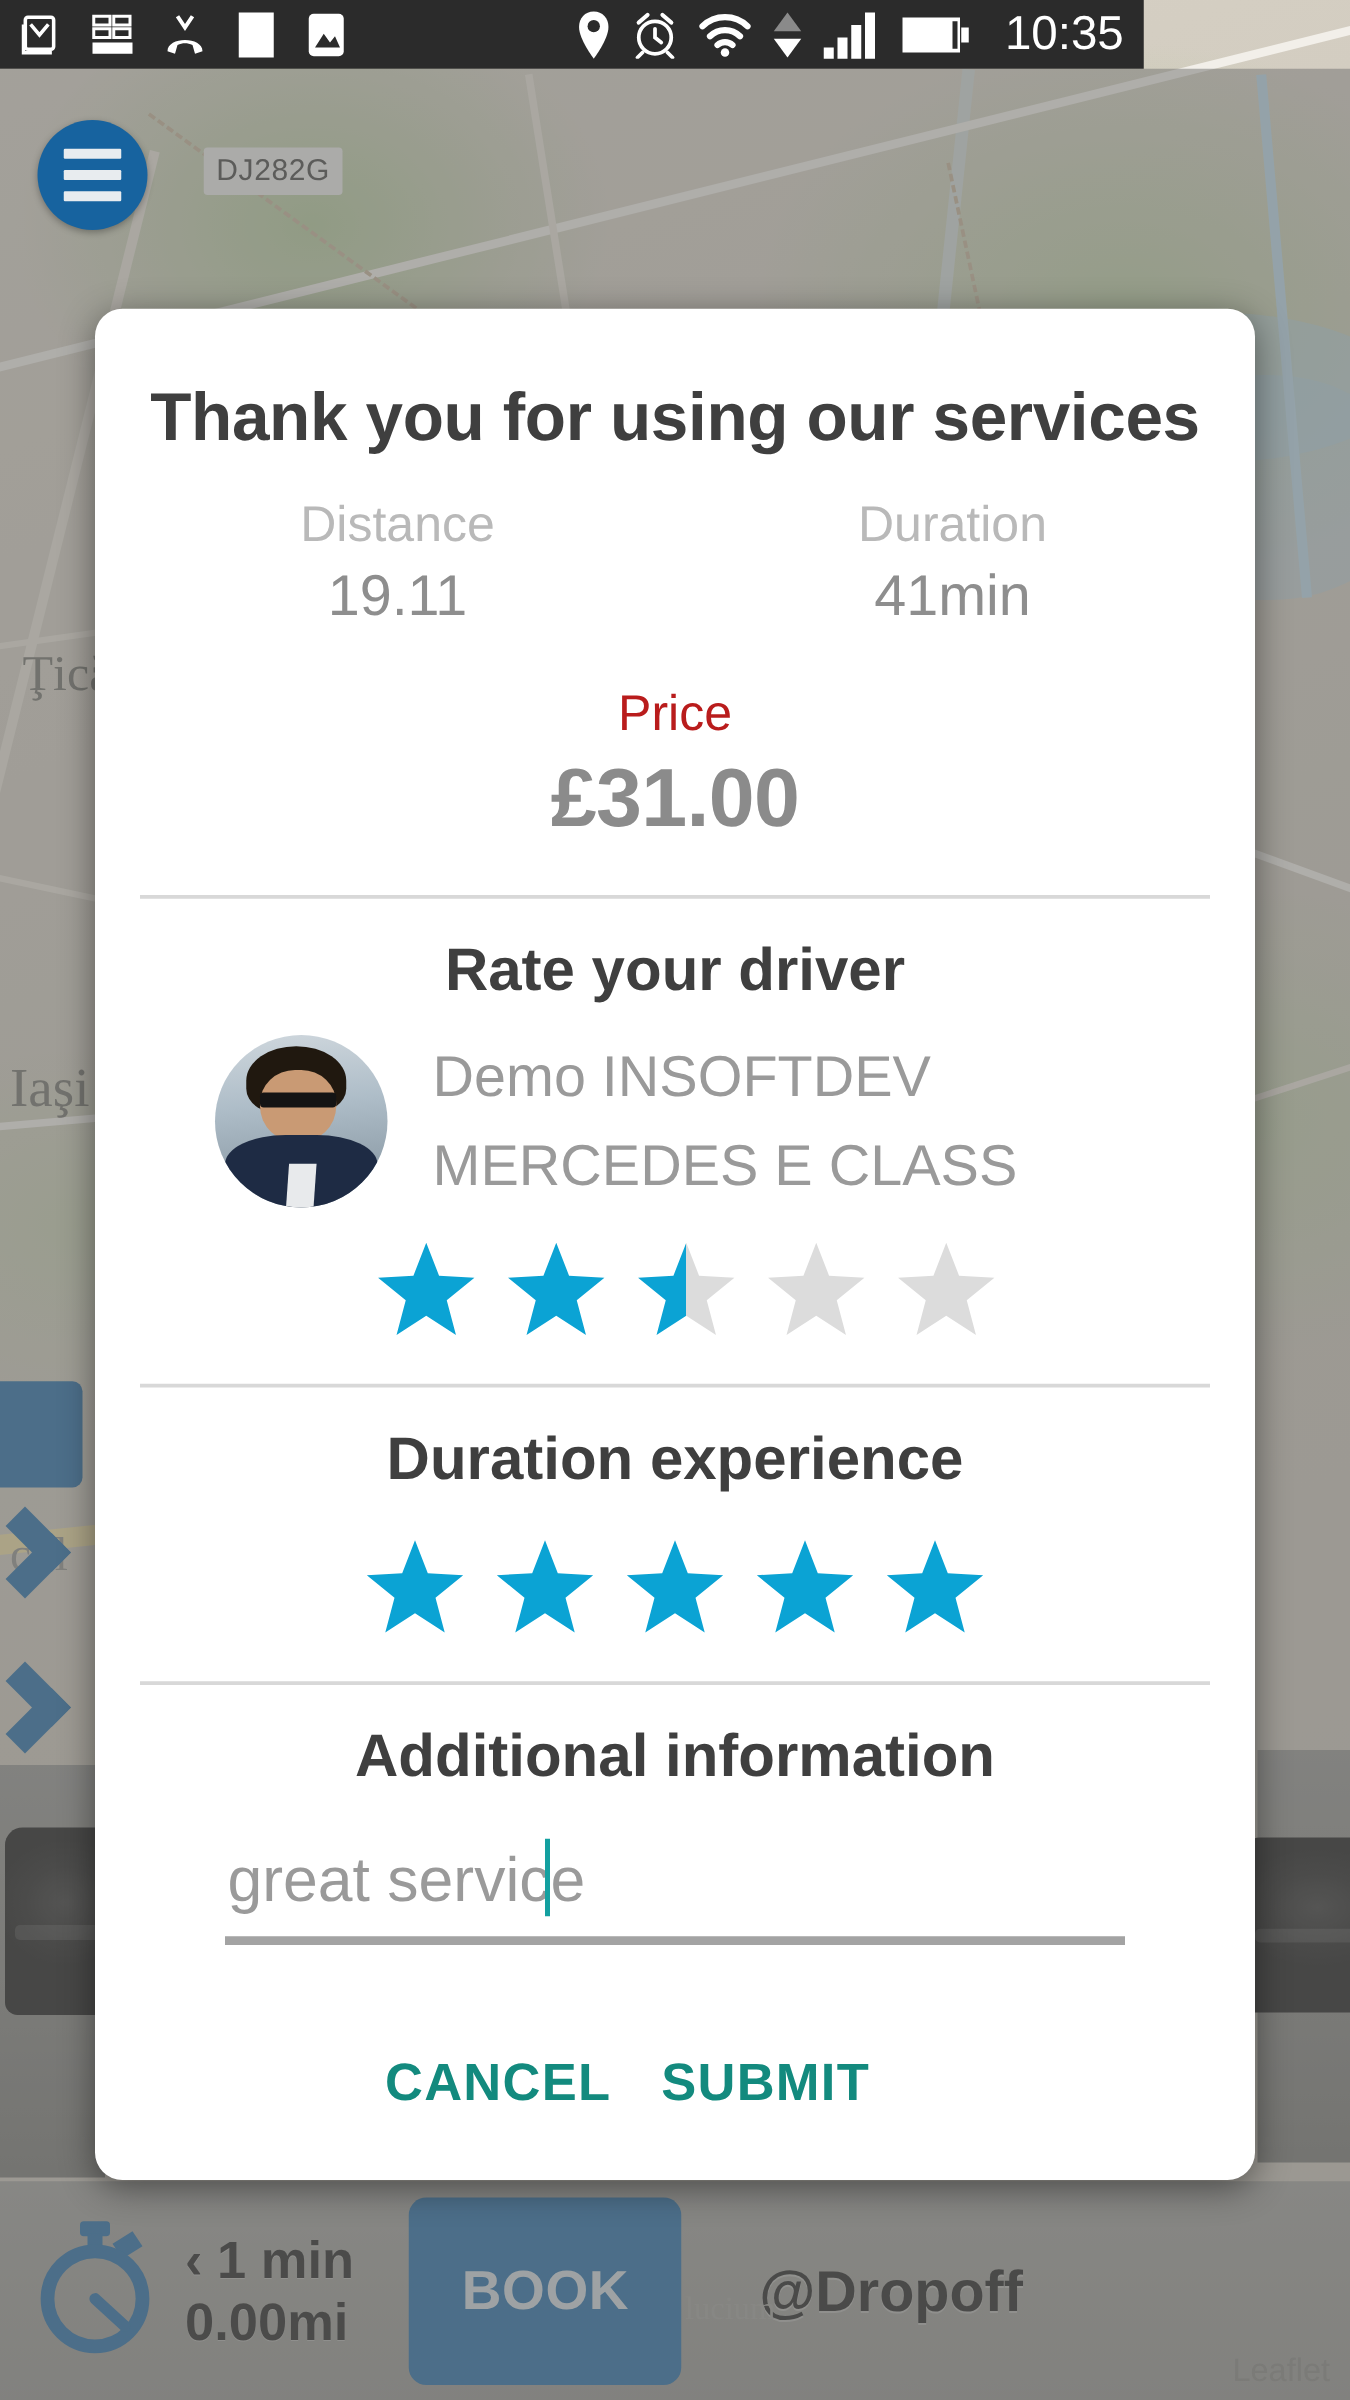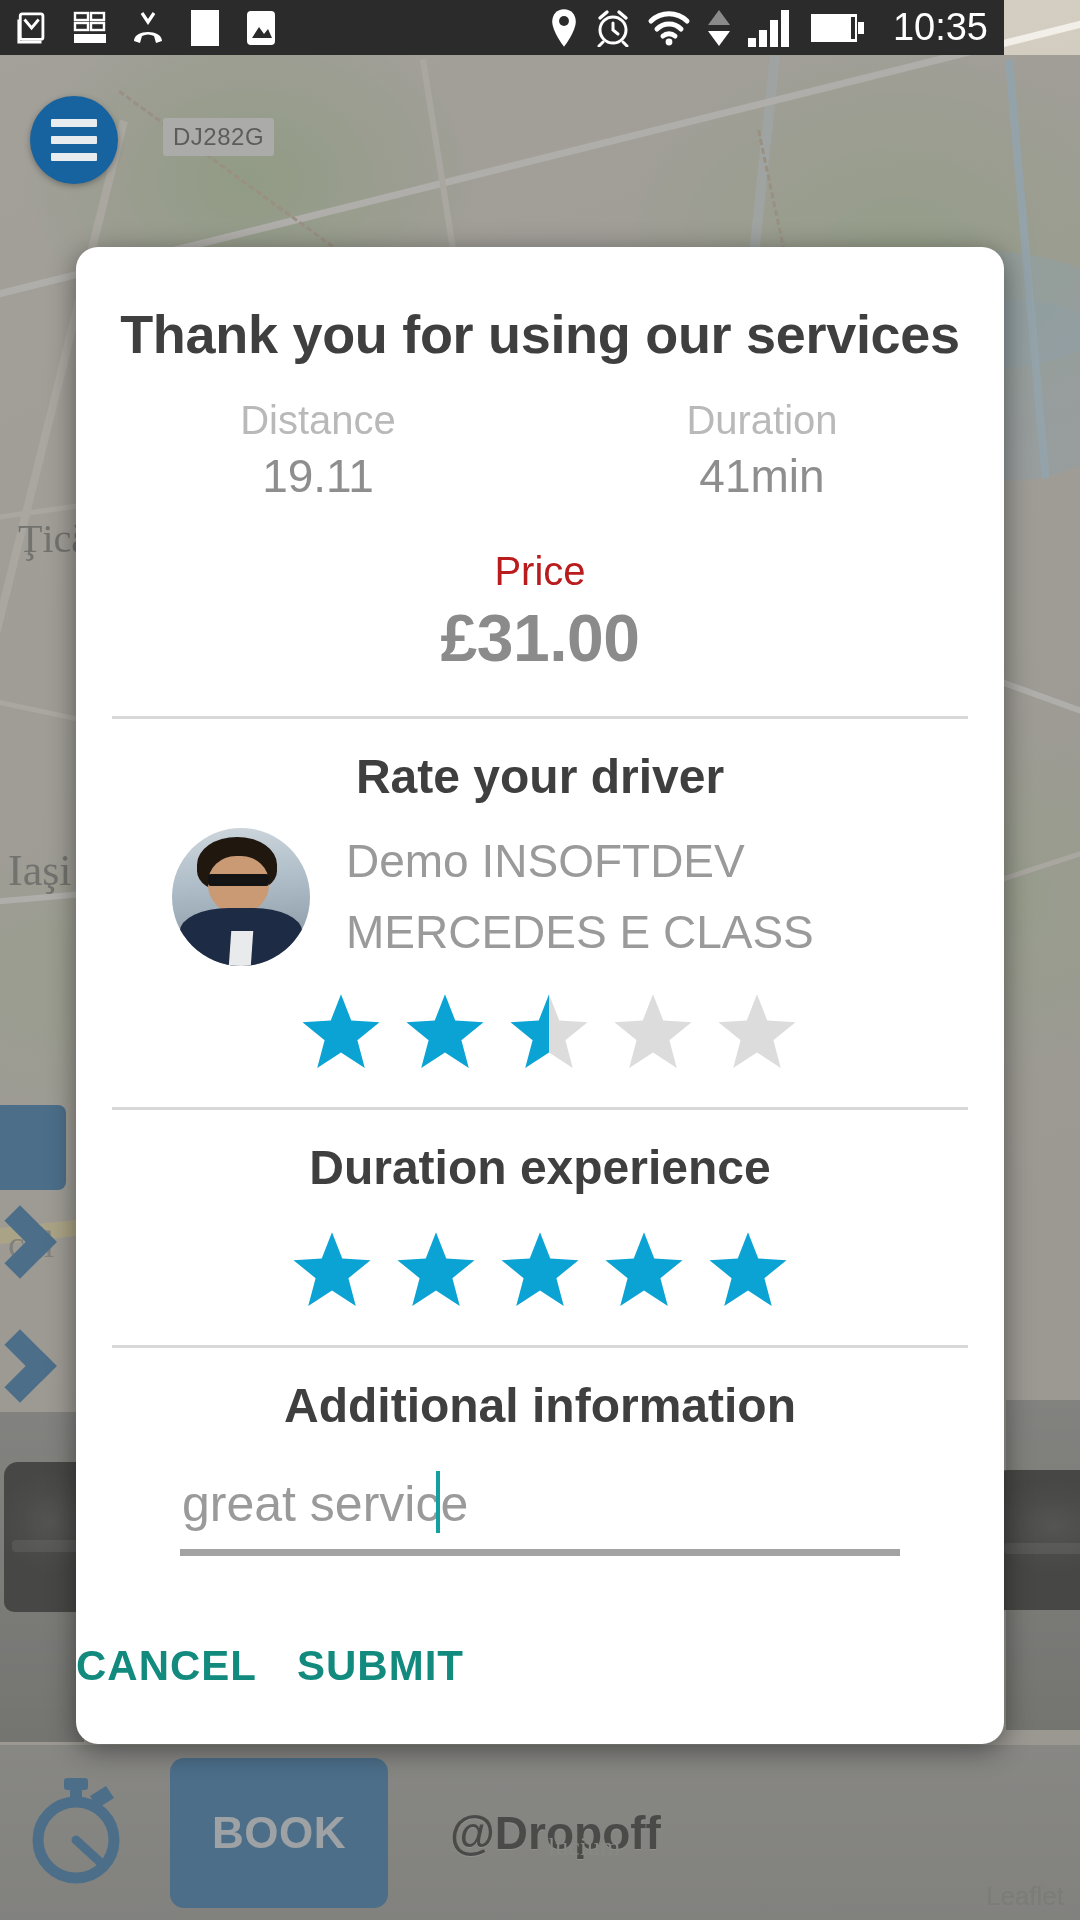--- a/index.html
+++ b/index.html
@@ -49,21 +49,21 @@
   #plate-chip {
     position: absolute; left: 163px; top: 118px;
     background: #e8e8e6; color: #3a3a38;
     font-size: 24px; font-family: "Liberation Sans", sans-serif;
     padding: 5px 10px; border-radius: 3px;
     letter-spacing: .5px;
   }
 
   
   #statusbar {
-    position: absolute; left: 0; top: 0; width: 1004px; height: 55px;
+    position: absolute; left: 0; top: 0; width: 915px; height: 55px;
     background: #2b2b2b;
     display: flex; align-items: center;
     padding: 0 16px;
     z-index: 40;
   }
   #statusbar .left { display: flex; align-items: center; gap: 22px; }
   #statusbar .spacer { flex: 1; }
   #statusbar .right { display: flex; align-items: center; gap: 15px; }
   .sicon { display: inline-flex; align-items: center; justify-content: center; }
   #clock {
@@ -248,21 +248,21 @@
     padding: 6px 2px 8px 2px;
   }
   #caret {
     position: absolute;
     left: 256px; top: 2px;
     width: 4px; height: 62px; background: #13a0a0;
   }
 
   
   #actions {
-    display: flex; justify-content: flex-start; align-items: center;
+    display: flex; justify-content: center; align-items: center;
     gap: 40px;
     padding: 86px 76px 40px 0;
   }
   .action-btn {
     color: #138a7e; font-size: 42px; font-weight: bold;
     letter-spacing: 1px; background: none; border: none;
     font-family: "Liberation Sans", sans-serif;
     cursor: pointer;
   }
 </style>
@@ -315,20 +315,24 @@
 
   <div id="bottombar">
     <div id="timer-icon">
       <svg width="100" height="110" viewBox="0 0 100 110">
         <rect x="38" y="2" width="24" height="12" rx="3" fill="#17639f"></rect>
         <rect x="44" y="12" width="12" height="12" fill="#17639f"></rect>
         <path d="M64 20 L80 10 L88 22 L72 32 Z" fill="#17639f"></path>
         <circle cx="50" cy="64" r="38" fill="none" stroke="#17639f" stroke-width="11"></circle>
         <line x1="50" y1="64" x2="74" y2="86" stroke="#17639f" stroke-width="9" stroke-linecap="round"></line>
       </svg>
+    </div>
+    <div id="eta-block">
+      <div>‹ 1 min</div>
+      <div>0.00mi</div>
     </div>
     <div id="book-btn">BOOK</div>
     <div id="dropoff-label">@Dropoff</div>
   </div>
   <div id="leaflet-credit">Leaflet</div>
 
   <div id="scrim"></div>
 
   <div id="statusbar">
     <div class="left">

